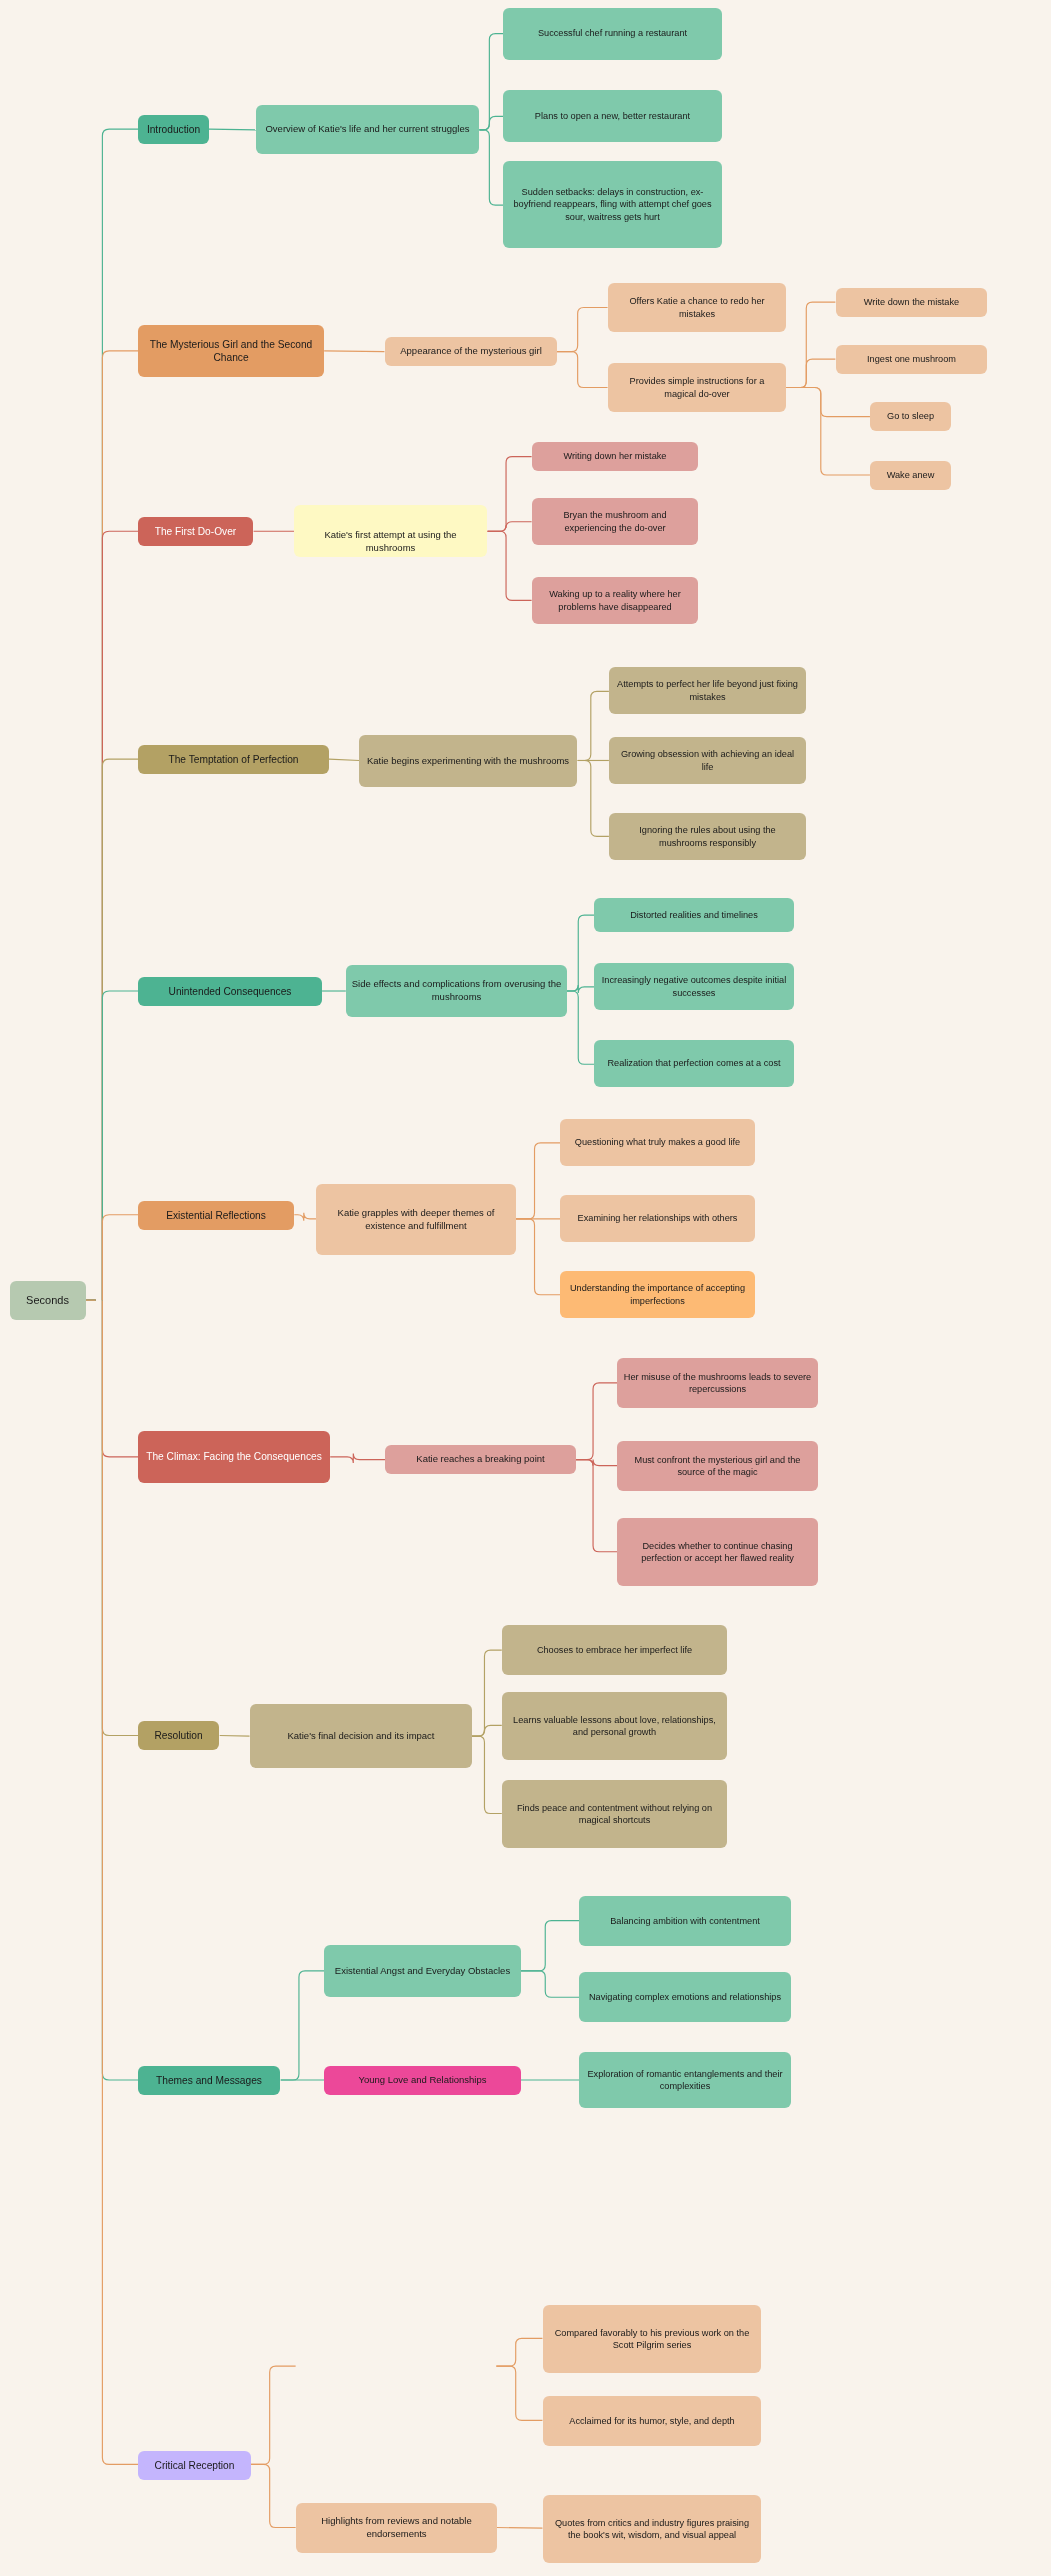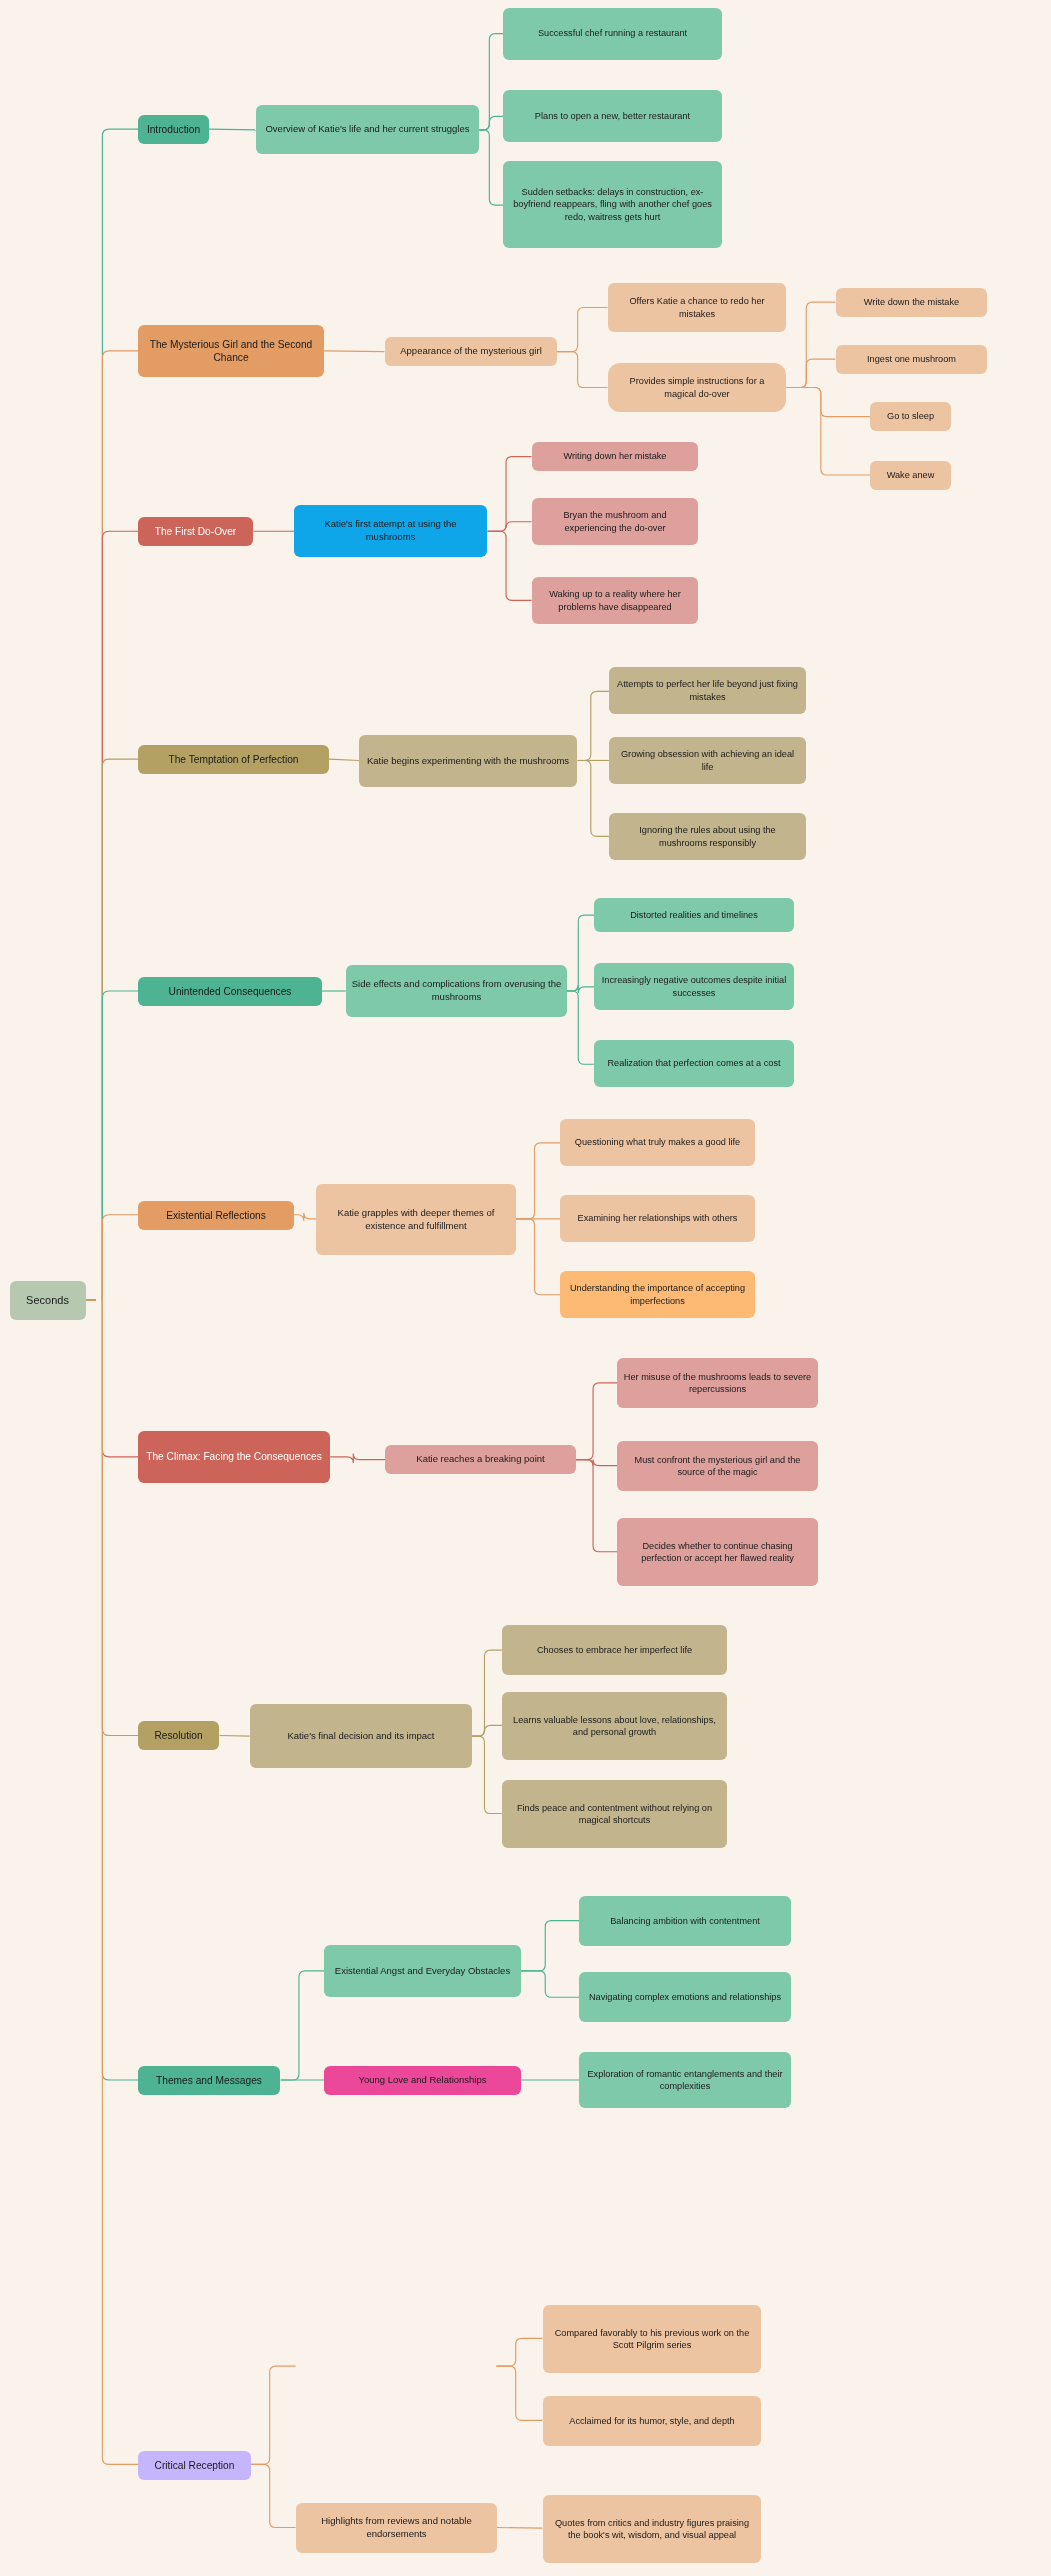--- a/index.html
+++ b/index.html
@@ -109,50 +109,50 @@
     <div class="node lvl2" style="left: 256px; top: 105px; width: 223px; height: 49px; background: rgb(127, 201, 171);">
       <span>Overview of Katie's life and her current struggles</span>
     </div>
     <div class="node lvl3" style="left: 503px; top: 7.5px; width: 219px; height: 52px; background: rgb(127, 201, 171);">
       <span>Successful chef running a restaurant</span>
     </div>
     <div class="node lvl3" style="left: 503px; top: 90px; width: 219px; height: 52px; background: rgb(127, 201, 171);">
       <span>Plans to open a new, better restaurant</span>
     </div>
     <div class="node lvl3" style="left: 503px; top: 161px; width: 219px; height: 87px; background: rgb(127, 201, 171);">
-      <span>Sudden setbacks: delays in construction, ex-boyfriend reappears, fling with another chef goes redo, waitress gets hurt</span>
+      <span>Sudden setbacks: delays in construction, ex-boyfriend reappears, fling with attempt chef goes sour, waitress gets hurt</span>
     </div>
     <div class="node lvl1" style="left: 138px; top: 325px; width: 186px; height: 52px; background: rgb(227, 156, 99);">
       <span>The Mysterious Girl and the Second Chance</span>
     </div>
     <div class="node lvl2" style="left: 385px; top: 337px; width: 172px; height: 28.5px; background: rgb(237, 196, 162);">
       <span>Appearance of the mysterious girl</span>
     </div>
     <div class="node lvl3" style="left: 608px; top: 283px; width: 178px; height: 49px; background: rgb(237, 196, 162);">
       <span>Offers Katie a chance to redo her mistakes</span>
     </div>
-    <div class="node lvl3" style="left: 608px; top: 363px; width: 178px; height: 49px; background: rgb(237, 196, 162); border-radius: 12px;">
+    <div class="node lvl3" style="left: 608px; top: 363px; width: 178px; height: 49px; background: rgb(237, 196, 162);">
       <span>Provides simple instructions for a magical do-over</span>
     </div>
     <div class="node lvl3" style="left: 836px; top: 288px; width: 151px; height: 28.5px; background: rgb(237, 196, 162);">
       <span>Write down the mistake</span>
     </div>
     <div class="node lvl3" style="left: 836px; top: 345px; width: 151px; height: 28.5px; background: rgb(237, 196, 162);">
       <span>Ingest one mushroom</span>
     </div>
     <div class="node lvl3" style="left: 870px; top: 402px; width: 81px; height: 28.5px; background: rgb(237, 196, 162);">
       <span>Go to sleep</span>
     </div>
     <div class="node lvl3" style="left: 870px; top: 461px; width: 81px; height: 28.5px; background: rgb(237, 196, 162);">
       <span>Wake anew</span>
     </div>
     <div class="node lvl1 light" style="left: 138px; top: 517px; width: 115px; height: 28.5px; background: rgb(204, 100, 89);">
       <span>The First Do-Over</span>
     </div>
-    <div class="node lvl2" style="left: 294px; top: 505px; width: 193px; height: 52px; background: #0ea5e9;">
+    <div class="node lvl2" style="left: 294px; top: 505px; width: 193px; height: 52px; background: #fef9c3; align-items: flex-end;">
       <span>Katie's first attempt at using the mushrooms</span>
     </div>
     <div class="node lvl3" style="left: 532px; top: 442px; width: 166px; height: 28.5px; background: rgb(221, 160, 156);">
       <span>Writing down her mistake</span>
     </div>
     <div class="node lvl3" style="left: 532px; top: 498px; width: 166px; height: 47px; background: rgb(221, 160, 156);">
       <span>Bryan the mushroom and experiencing the do-over</span>
     </div>
     <div class="node lvl3" style="left: 532px; top: 577px; width: 166px; height: 47px; background: rgb(221, 160, 156);">
       <span>Waking up to a reality where her problems have disappeared</span>

